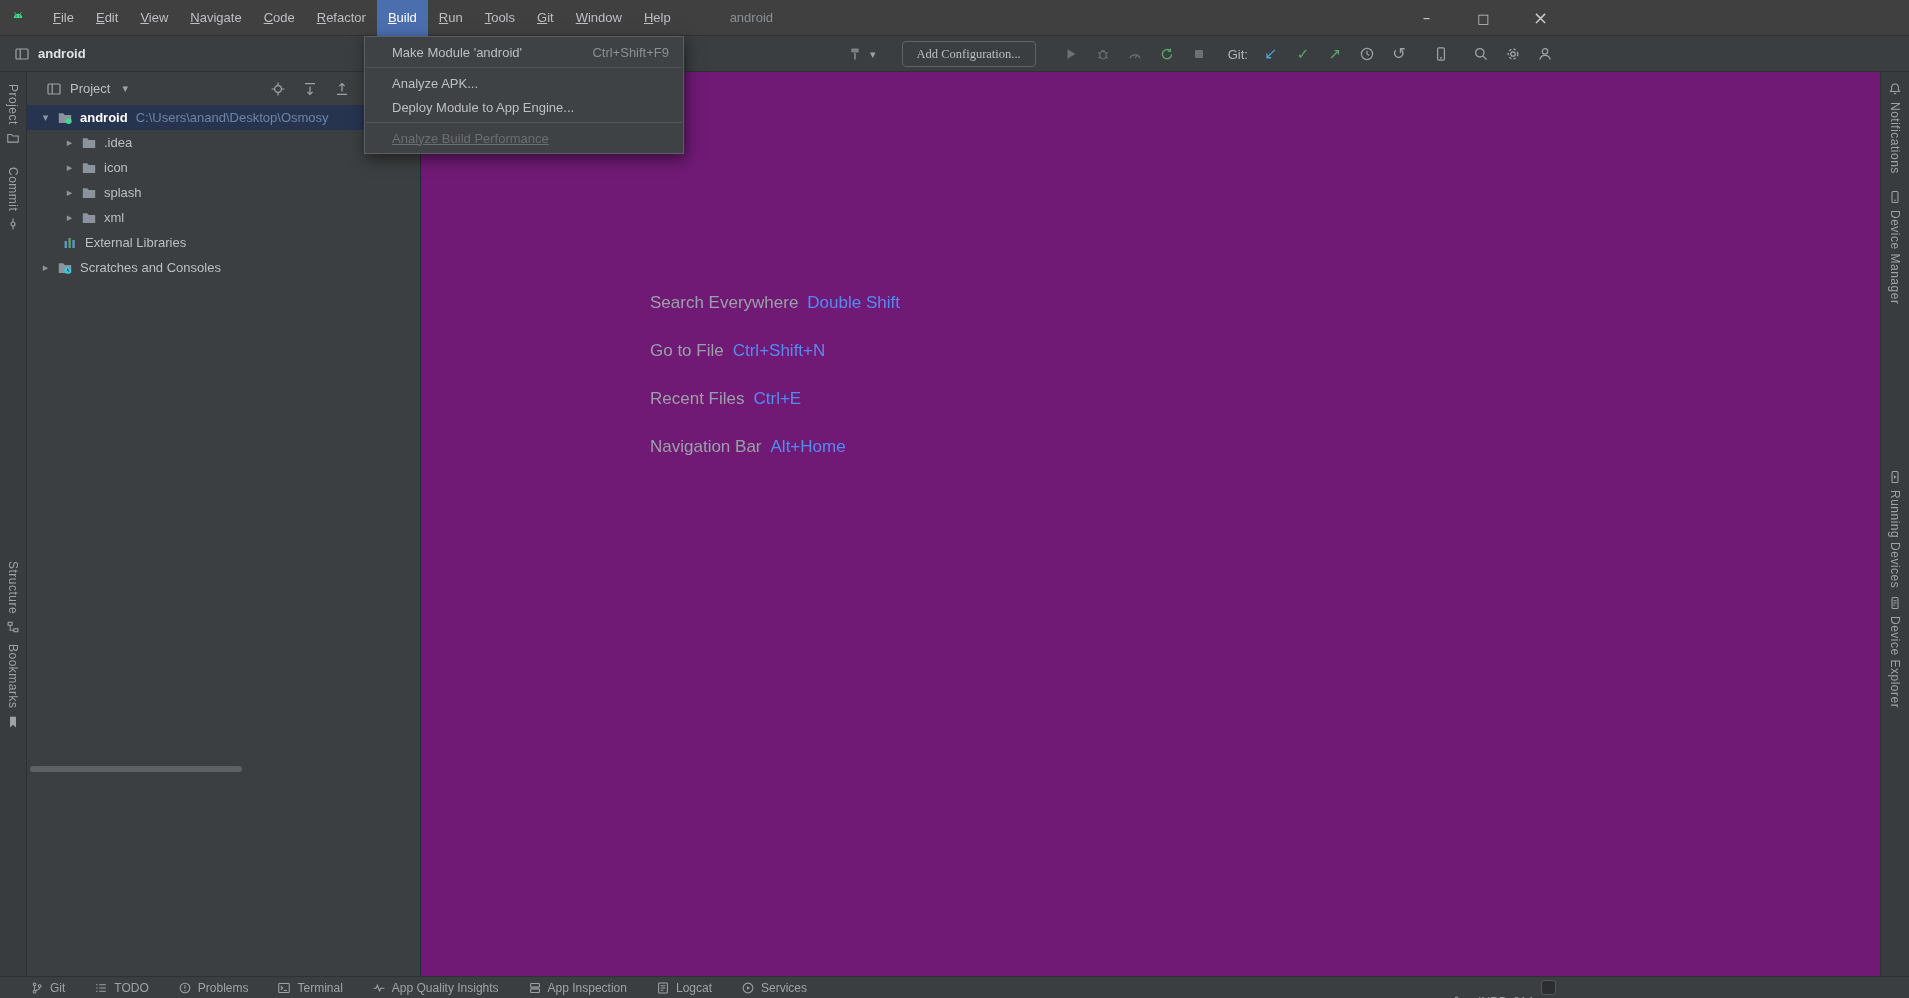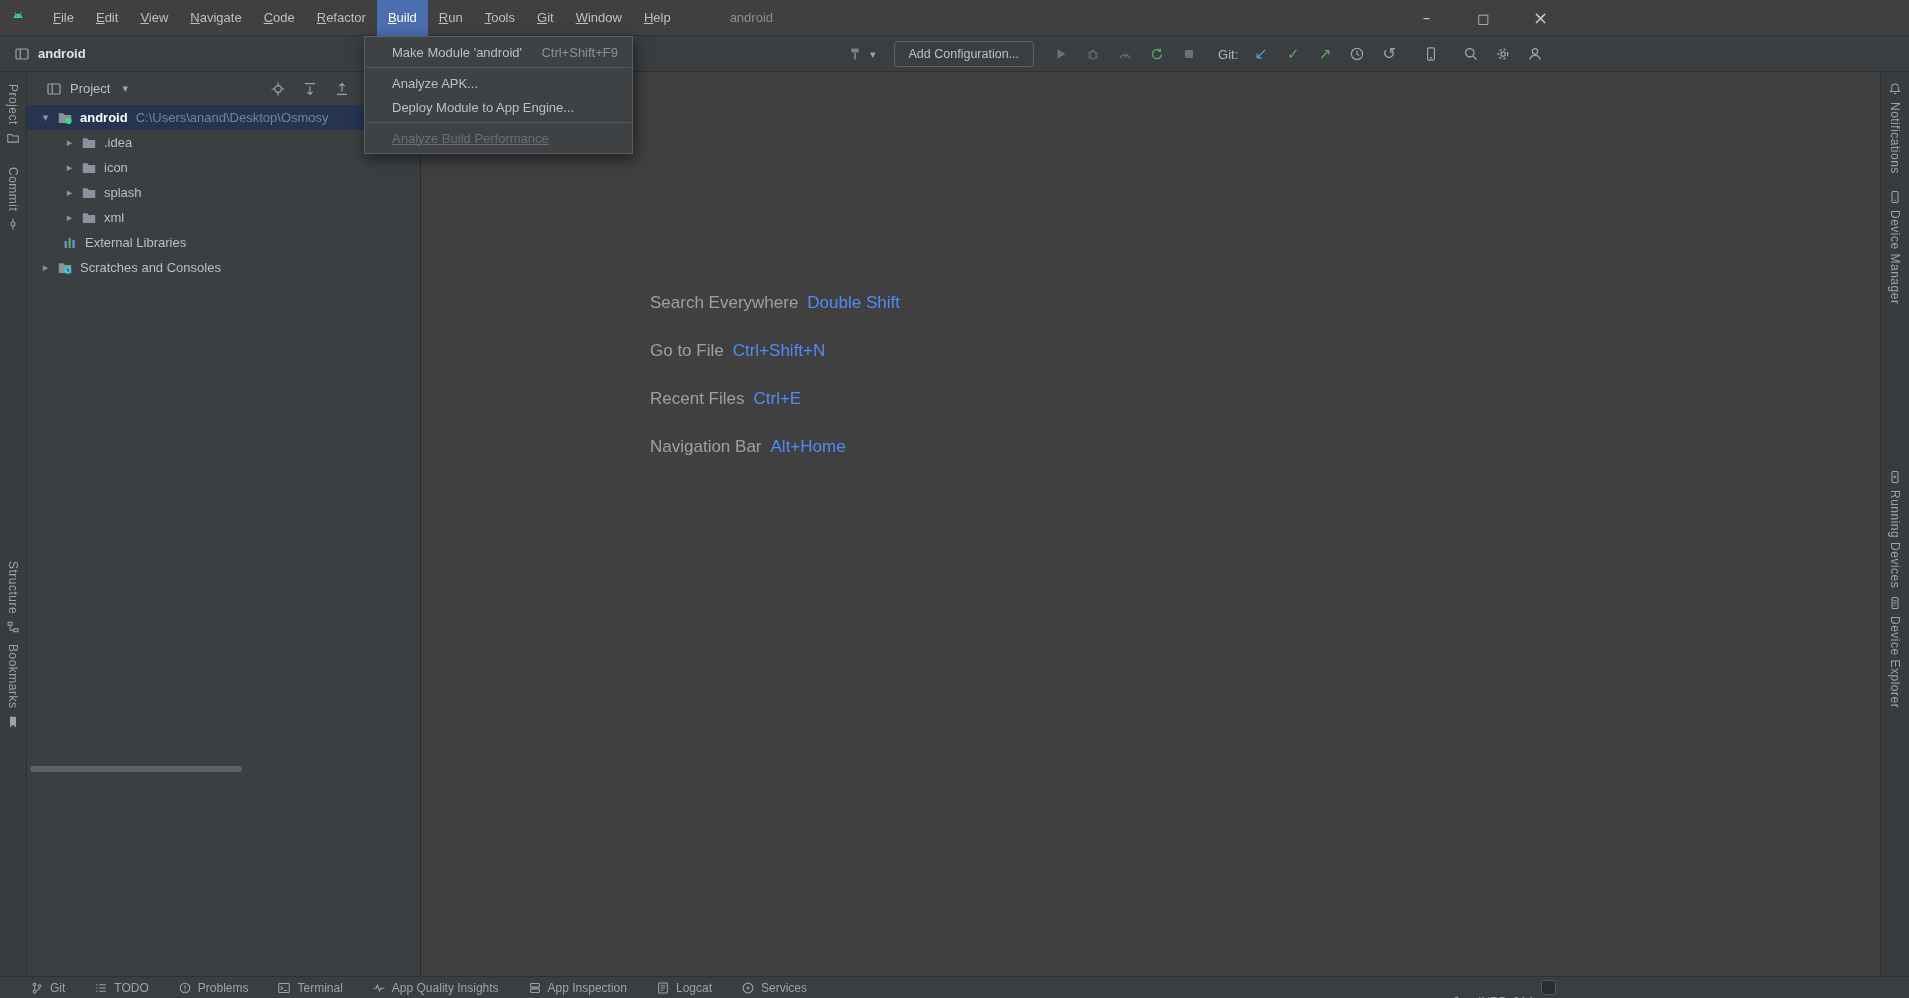--- a/index.html
+++ b/index.html
@@ -20,39 +20,39 @@
   .menu-item.active { background:#4b6eaf; color:#ffffff; }
   .win-title { margin-left:48px; color:#8b8f94; }
   .win-controls { position:absolute; left:1398px; top:0; height:36px; display:flex; }
   .win-btn { width:57px; height:36px; display:flex; align-items:center; justify-content:center;
              color:#c3c5c8; font-family:"DejaVu Sans",sans-serif; }
   .win-btn .g-min { font-size:15px; }
   .win-btn .g-max { font-size:13px; }
   .win-btn .g-close { font-size:18px; }
 
   
-  .dropdown { position:absolute; left:364px; top:36px; width:269px; background:#3f4244;
+  .dropdown { position:absolute; left:364px; top:36px; width:320px; background:#3f4244;
               border:1px solid #5c5f61; box-shadow:2px 5px 14px rgba(0,0,0,.5);
               z-index:100; padding:3px 0; }
   .dd-item { height:24px; display:flex; align-items:center; padding:0 14px 0 27px; color:#bdbfc3; }
   .dd-item.disabled { color:#6b6e72;text-decoration:underline; }
   .dd-shortcut { margin-left:auto; color:#8b8f94; }
   .dd-sep { height:1px; background:#54575a; margin:3px 1px; }
 
   
   .toolbar { height:36px; background:#3b3e40; border-bottom:1px solid #2e3032;
              display:flex; align-items:center; position:relative; z-index:5; }
   .tb-left { display:flex; align-items:center; gap:7px; padding-left:13px; }
   .proj-name { font-weight:bold; color:#dfe1e5; }
   .tb-right { position:absolute; left:846px; top:0; height:36px; display:flex; align-items:center; gap:14px; }
   .tbi { width:18px; height:18px; display:flex; align-items:center; justify-content:center; flex:none; }
   .caret { color:#9fa3a7; font-size:11px; font-family:"DejaVu Sans",sans-serif; margin-left:-8px; }
   .add-config { height:26px; padding:0 14px; border:1px solid #606367; border-radius:4px;
-                background:transparent; color:#bdbfc3; font-size:12.5px; font-family:Liberation Sans, sans-serif;
-                display:flex; align-items:center; margin:0 4px; }
+                background:transparent; color:#bdbfc3; font-size:12.5px; font-family:Liberation Serif, serif;
+                display:flex; align-items:center; margin:0 12px; }
   .git-lb { color:#b3b6ba; margin-left:6px; }
   .g { font-family:"DejaVu Sans",sans-serif; line-height:1; }
   .c-update { color:#4d9fd6; font-size:16px; }
   .c-green  { color:#59a869; font-size:15px; }
   .c-gray   { color:#9fa3a7; font-size:16px; }
 
   
   .middle { display:flex; height:904px; }
   .stripe { background:#393c3e; display:flex; flex-direction:column; align-items:center; flex:none; }
   .stripe-left  { width:27px; border-right:1px solid #2e3032; }
@@ -81,21 +81,21 @@
   .ticon { width:17px; height:17px; flex:none; margin:0 7px 0 2px;
            display:flex; align-items:center; justify-content:center; }
   .lvl0 { padding-left:10px; }
   .lvl1 { padding-left:34px; }
   .root-label { font-weight:bold; color:#ffffff; }
   .tpath { margin-left:8px; color:#6e84a4; overflow:hidden; }
   .hscroll { position:absolute; left:3px; top:694px; width:212px; height:6px;
              border-radius:3px; background:#5d6164; }
 
   
-  .editor { flex:1; background:#404040; position:relative; }
+  .editor { flex:1; background:#701a75; position:relative; }
   .hints { position:absolute; left:229px; top:207px; }
   .hint { height:48px; display:flex; align-items:center; gap:9px; font-size:17px; }
   .hint-action { color:#9ba0a8; }
   .hint-keys { color:#548af7; }
 
   
   .bottombar { height:22px; background:#3b3e40; border-top:1px solid #2e3032;
                display:flex; align-items:center; padding-left:30px; gap:29px;
                position:relative; font-size:12px; color:#9fa3a7; }
   .bb-item { display:flex; align-items:center; gap:6px; }

